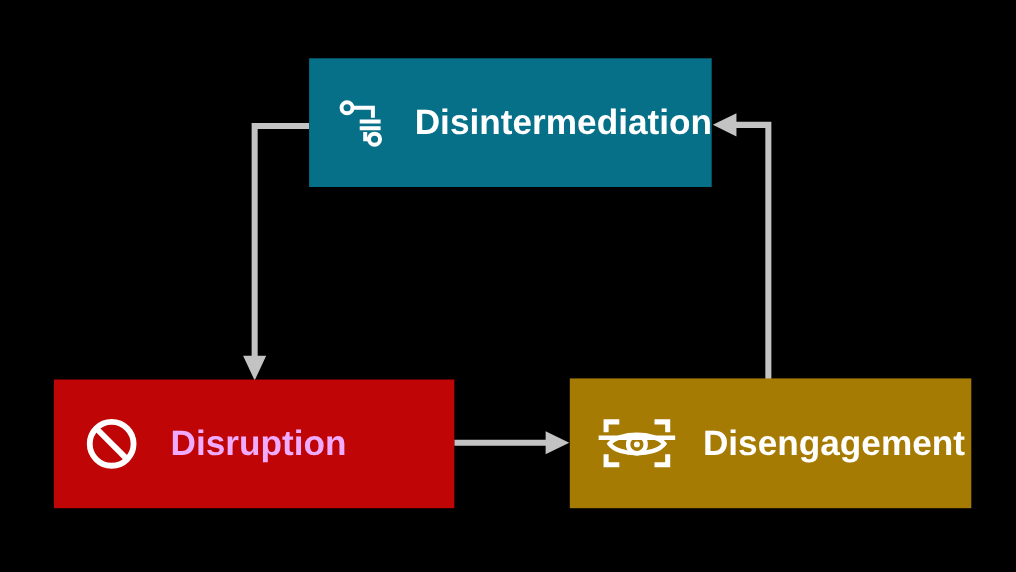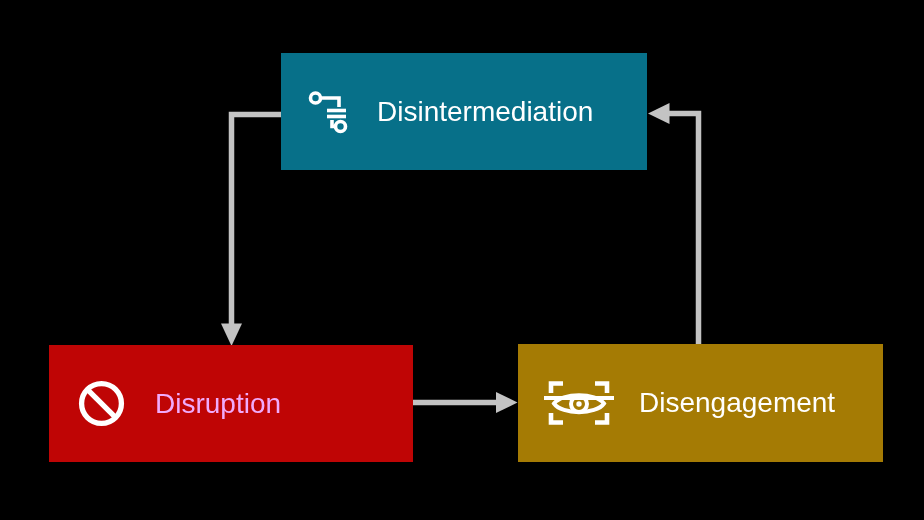--- a/index.html
+++ b/index.html
@@ -29,22 +29,22 @@
     box-sizing: border-box;
     padding-left: 26px;
   }
   .node .icon {
     flex: 0 0 auto;
     display: flex;
     align-items: center;
     justify-content: center;
   }
   .node .label {
-    font-size: 28px;
-    font-weight: 400;
+    font-size: 32px;
+    font-weight: 700;
     letter-spacing: 0px;
     white-space: nowrap;
   }
   #node-disintermediation {
     left: 281px; top: 53px; width: 366px; height: 117px;
   }
   #node-disintermediation .icon { margin-right: 26px; }
   #node-disruption {
     left: 49px; top: 345px; width: 364px; height: 117px;
     padding-left: 29px;

